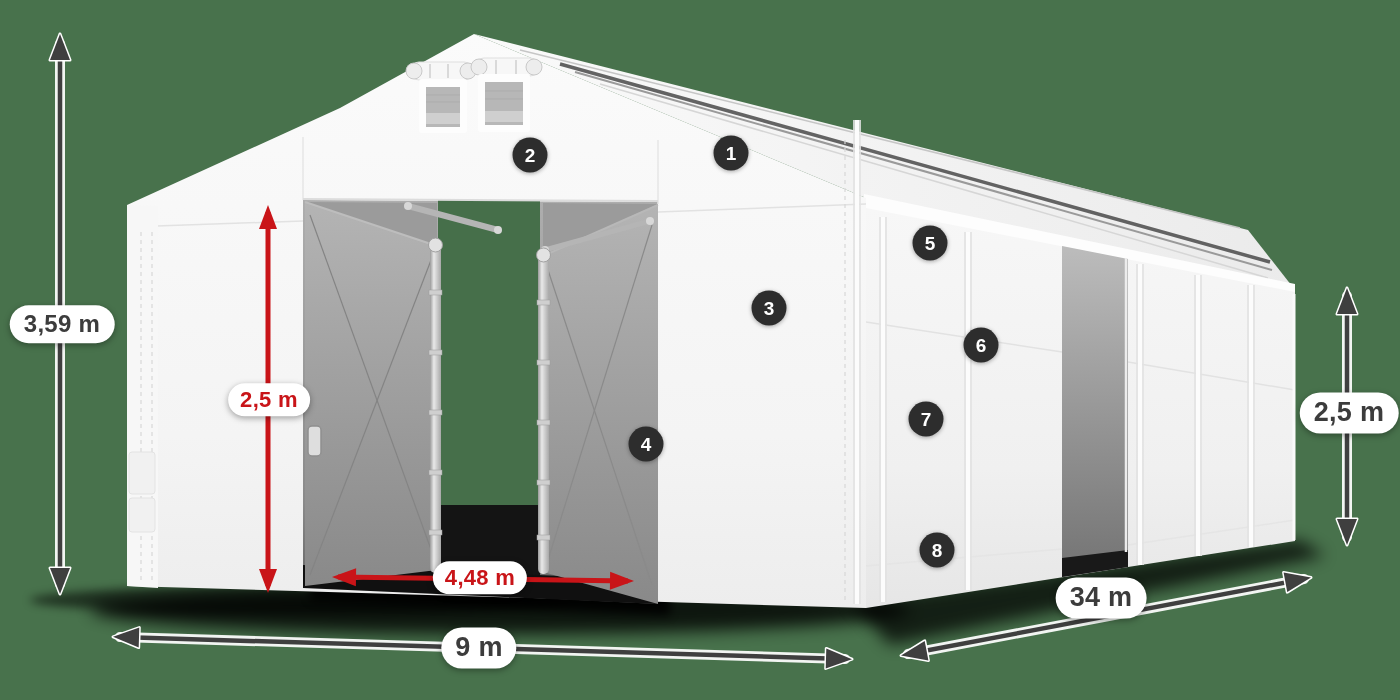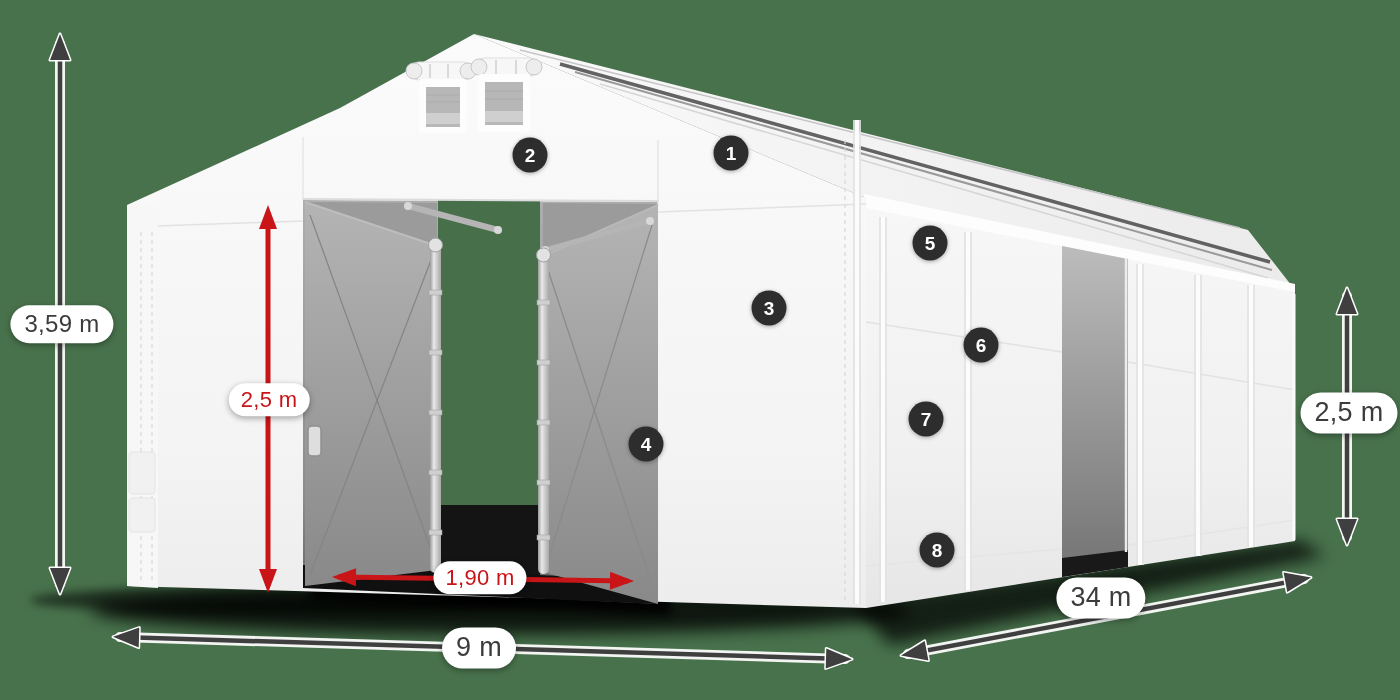--- a/index.html
+++ b/index.html
@@ -24,21 +24,21 @@
   .rhead{fill:var(--dimension-red);}
   .seam-soft{stroke:#e3e3e3;stroke-width:8;opacity:.85;}
   .seam-core{stroke:#fcfcfc;stroke-width:4;}
   .crease{stroke:#e2e2e2;stroke-width:1.5;fill:none;}
   .dashseam{stroke:#d8d8d8;stroke-width:1.2;stroke-dasharray:4 4;fill:none;}
 
   
   .pill{
     position:absolute;transform:translate(-50%,-50%);
     background:var(--label-background);color:var(--label-text-dark);
-    font-weight:400;white-space:nowrap;border-radius:30px;
+    font-weight:700;white-space:nowrap;border-radius:30px;
     padding:5px 14px;line-height:1.15;letter-spacing:.3px;
     box-shadow:0 2px 6px rgba(0,0,0,.35);
   }
   .pill.red{color:var(--dimension-red);padding:4px 12px;}
   .size-sm{font-size:22px}
   .size-md{font-size:24px}
   .size-lg{font-size:27px}
 
   .badge{
     position:absolute;transform:translate(-50%,-50%);
@@ -274,21 +274,21 @@
     </g>
     <g>
       <line class="rline" x1="338" y1="577" x2="628" y2="581"></line>
       <path class="rhead" d="M0,0 L-24,-9 L-24,9 Z" transform="translate(332,576.9) rotate(180.8)"></path>
       <path class="rhead" d="M0,0 L-24,-9 L-24,9 Z" transform="translate(634,581) rotate(0.8)"></path>
     </g>
   </svg>
 
   <div class="pill size-md" style="left:62px;top:324px;">3,59 m</div>
   <div class="pill red size-sm" style="left:269px;top:400px;">2,5 m</div>
-  <div class="pill red size-sm" style="left:480px;top:578px;">1,90 m</div>
+  <div class="pill red size-sm" style="left:480px;top:578px;">4,48 m</div>
   <div class="pill size-lg" style="left:479px;top:648px;">9 m</div>
   <div class="pill size-lg" style="left:1101px;top:598px;">34 m</div>
   <div class="pill size-lg" style="left:1349px;top:413px;">2,5 m</div>
 
   <div class="badge" style="left:731px;top:153px;">1</div>
   <div class="badge" style="left:530px;top:155px;">2</div>
   <div class="badge" style="left:769px;top:308px;">3</div>
   <div class="badge" style="left:646px;top:444px;">4</div>
   <div class="badge" style="left:930px;top:243px;">5</div>
   <div class="badge" style="left:981px;top:345px;">6</div>

